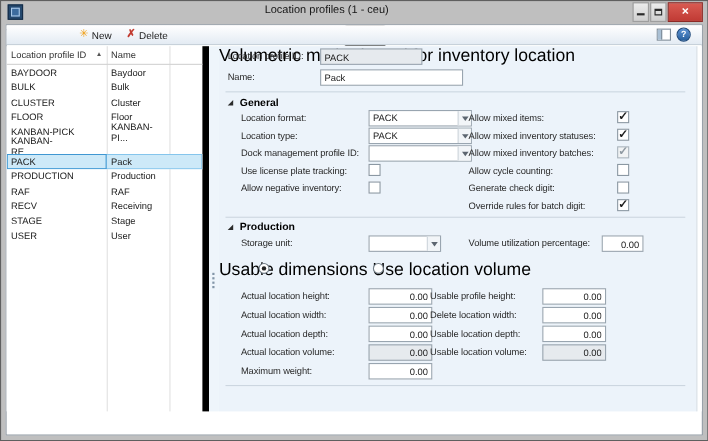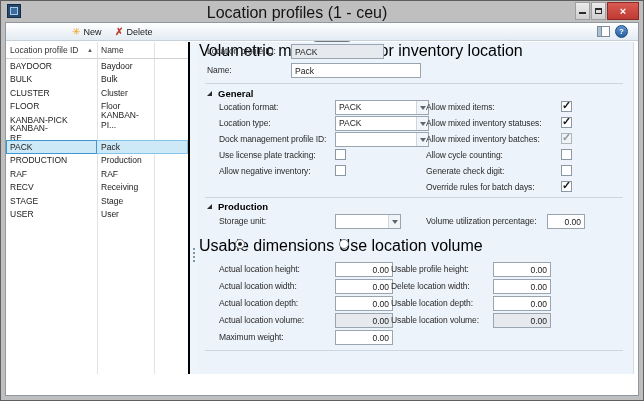--- a/index.html
+++ b/index.html
@@ -2,21 +2,21 @@
 <html><head>
 <meta charset="utf-8">
 <style>
   * { box-sizing: border-box; margin: 0; padding: 0; }
   html,body { width:644px; height:401px; font-family:"Liberation Sans",sans-serif; }
   .win { position:absolute; inset:0; width:644px; height:401px; background:#bfbfbf; border:1px solid #5f5f5f; }
   
   .titlebar { position:absolute; left:1px; top:0; right:1px; height:20px; }
   .appicon { position:absolute; left:5px; top:3px; width:14px; height:14px; background:#24486e; border:1px solid #142c47; }
   .appicon-in { position:absolute; left:2px; top:2px; width:8px; height:8px; border:1px solid #a9c8e8; background:#3c6b9e; }
-  .title { position:absolute; left:60px; right:110px; top:3px; text-align:center; font-size:16px; color:#141414; white-space:nowrap; }
+  .title { position:absolute; left:60px; right:110px; top:3px; text-align:center; font-size:10px; color:#141414; white-space:nowrap; }
   .cap-btn { position:absolute; top:1px; height:18px; display:flex; align-items:center; justify-content:center; }
   .cap-min { right:52px; width:15px; background:linear-gradient(#ececec,#cfcfcf); border:1px solid #9e9e9e; }
   .cap-max { right:36px; width:15px; background:linear-gradient(#ececec,#cfcfcf); border:1px solid #9e9e9e; }
   .min-glyph { width:7px; height:2px; background:#2b2b2b; margin-top:4px; }
   .max-glyph { width:7px; height:6px; border:1px solid #2b2b2b; border-top-width:2px; }
   .cap-close { right:3px; width:32px; background:linear-gradient(#d95b52,#c03a34); border:1px solid #8e2a26; color:#fff; font-size:11px; font-weight:bold; }
   
   .client { position:absolute; left:4px; top:21px; right:4px; bottom:4px; background:#fff; border:1px solid #8f98a1; }
   
   .toolbar { position:absolute; left:0; top:0; right:0; height:18px; background:linear-gradient(#ffffff,#e3ebf3); border-bottom:1px solid #c7d1da; }
@@ -25,21 +25,21 @@
   .file-sep { width:1px; height:10px; background:rgba(255,255,255,.4); }
   .file-caret { width:12px; text-align:center; font-size:7px; }
   .tb-btn { position:absolute; top:1px; height:15px; display:flex; align-items:center; gap:3px; padding:0 4px; font-size:9px; color:#1a1a1a; }
   .ico-new { color:#f0a21d; font-size:10px; line-height:10px; }
   .ico-del { color:#c23b30; font-size:10px; font-weight:bold; line-height:10px; }
   .pane-ico { position:absolute; right:28px; top:3px; width:13px; height:11px; border:1px solid #7e8c9a; background:#fff; }
   .pane-in { position:absolute; left:0; top:0; bottom:0; width:4px; background:#aac0d4; border-right:1px solid #7e8c9a; }
   .help-ico { position:absolute; right:10px; top:2px; width:13px; height:13px; border-radius:50%; background:linear-gradient(#5d93d4,#28609e); border:1px solid #1f4a7c; color:#fff; font-size:8px; font-weight:bold; display:flex; align-items:center; justify-content:center; }
   
   .main { position:absolute; left:0; top:19px; right:0; bottom:21px; }
-  .grid { position:absolute; left:0; top:0; width:184px; height:100%; background:#fff; border-right:2px solid #000000; }
+  .grid { position:absolute; left:0; top:0; width:184px; height:100%; background:#fff; border-right:6px solid #000000; }
   .vline { position:absolute; top:0; bottom:0; width:1px; background:#e2e2e2; }
   .g-head { position:relative; display:flex; height:17px; border-bottom:1px solid #d2d2d2; font-size:8.5px; color:#333; }
   .g-head .hc { display:flex; align-items:center; padding:0 4px; }
   .sort { margin-left:auto; font-size:6px; color:#555; }
   .g-row { position:relative; display:flex; height:13.5px; align-items:stretch; font-size:8.5px; color:#1a1a1a; cursor:default; }
   .gc1 { width:91px; padding:0 4px; display:flex; align-items:center; }
   .gc2 { width:56px; padding:0 4px; display:flex; align-items:center; }
   .gc3 { flex:1; }
   .g-row.sel { background:#cde9f8; box-shadow: inset 0 0 0 1px #85c5ec; }
   .g-row.sel .gc1 { box-shadow: inset 0 0 0 1px #3f97d2; }
@@ -250,21 +250,21 @@
           <span class="lbl lbl-r">Allow cycle counting:</span>
           <span class="chk" style="left:362px"></span>
         </div>
         <div class="prow" style="top:122px">
           <span class="lbl lbl-l">Allow negative inventory:</span>
           <span class="chk" style="left:136px"></span>
           <span class="lbl lbl-r">Generate check digit:</span>
           <span class="chk" style="left:362px"></span>
         </div>
         <div class="prow" style="top:138px">
-          <span class="lbl lbl-r">Override rules for batch days:</span>
+          <span class="lbl lbl-r">Override rules for batch digit:</span>
           <span class="chk on" style="left:362px"></span>
         </div>
 
         <div class="sep" style="top:155px"></div>
         <div class="sect" style="top:158px">
           <span class="tri"></span>
           <span>Production</span>
         </div>
 
         <div class="prow" style="top:172px">

